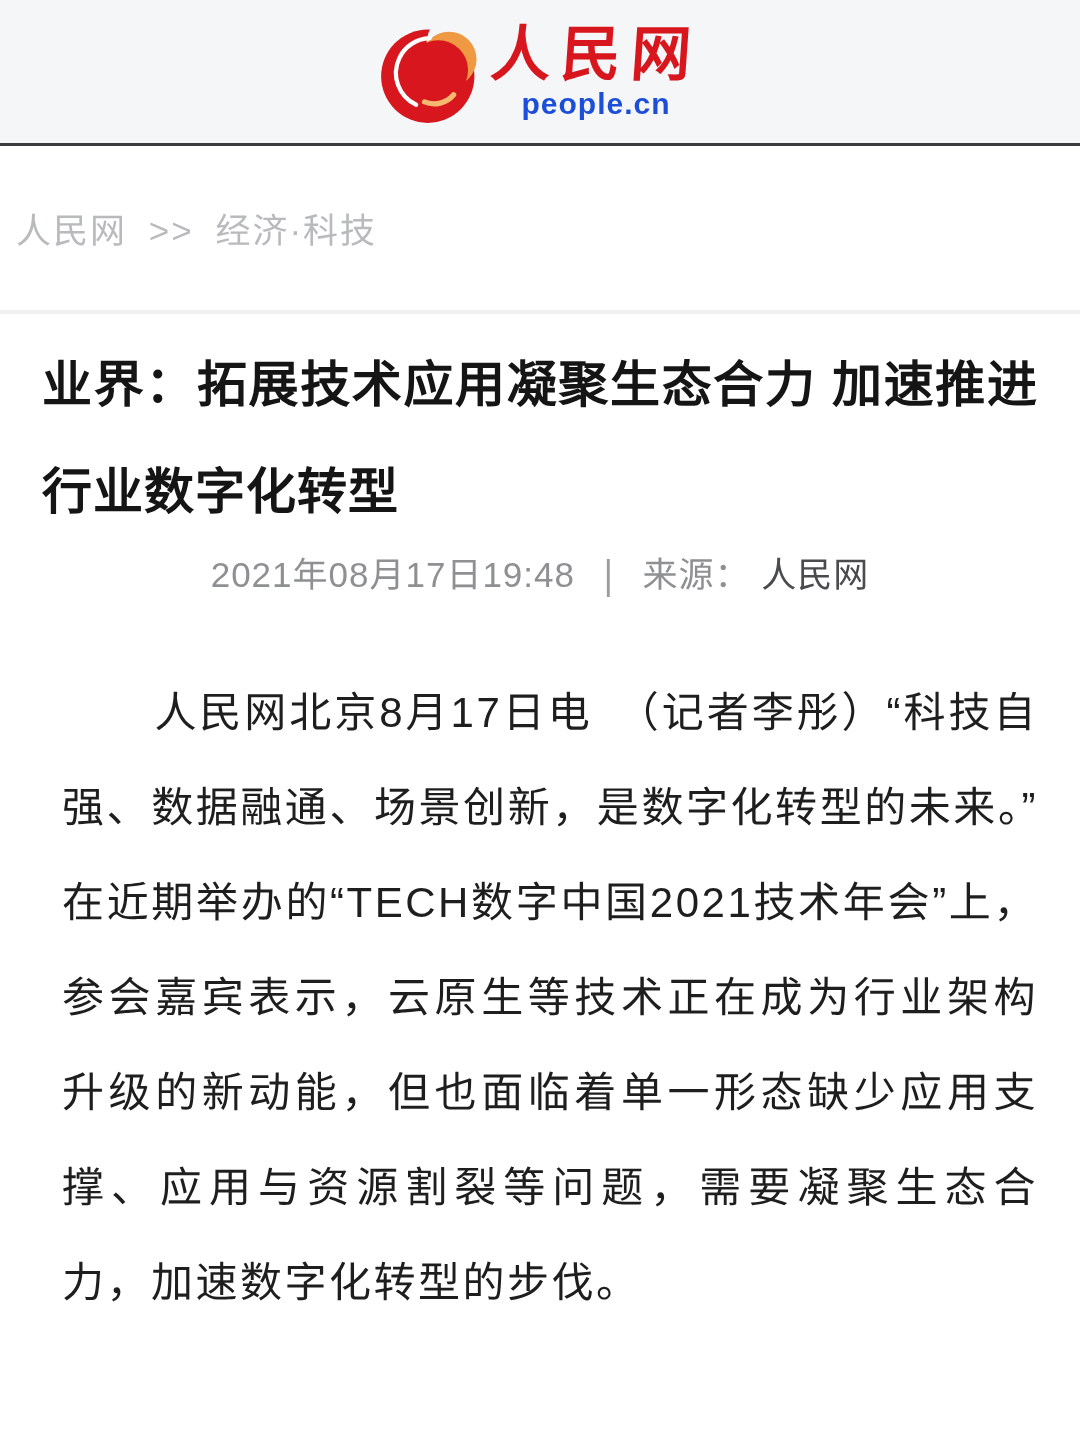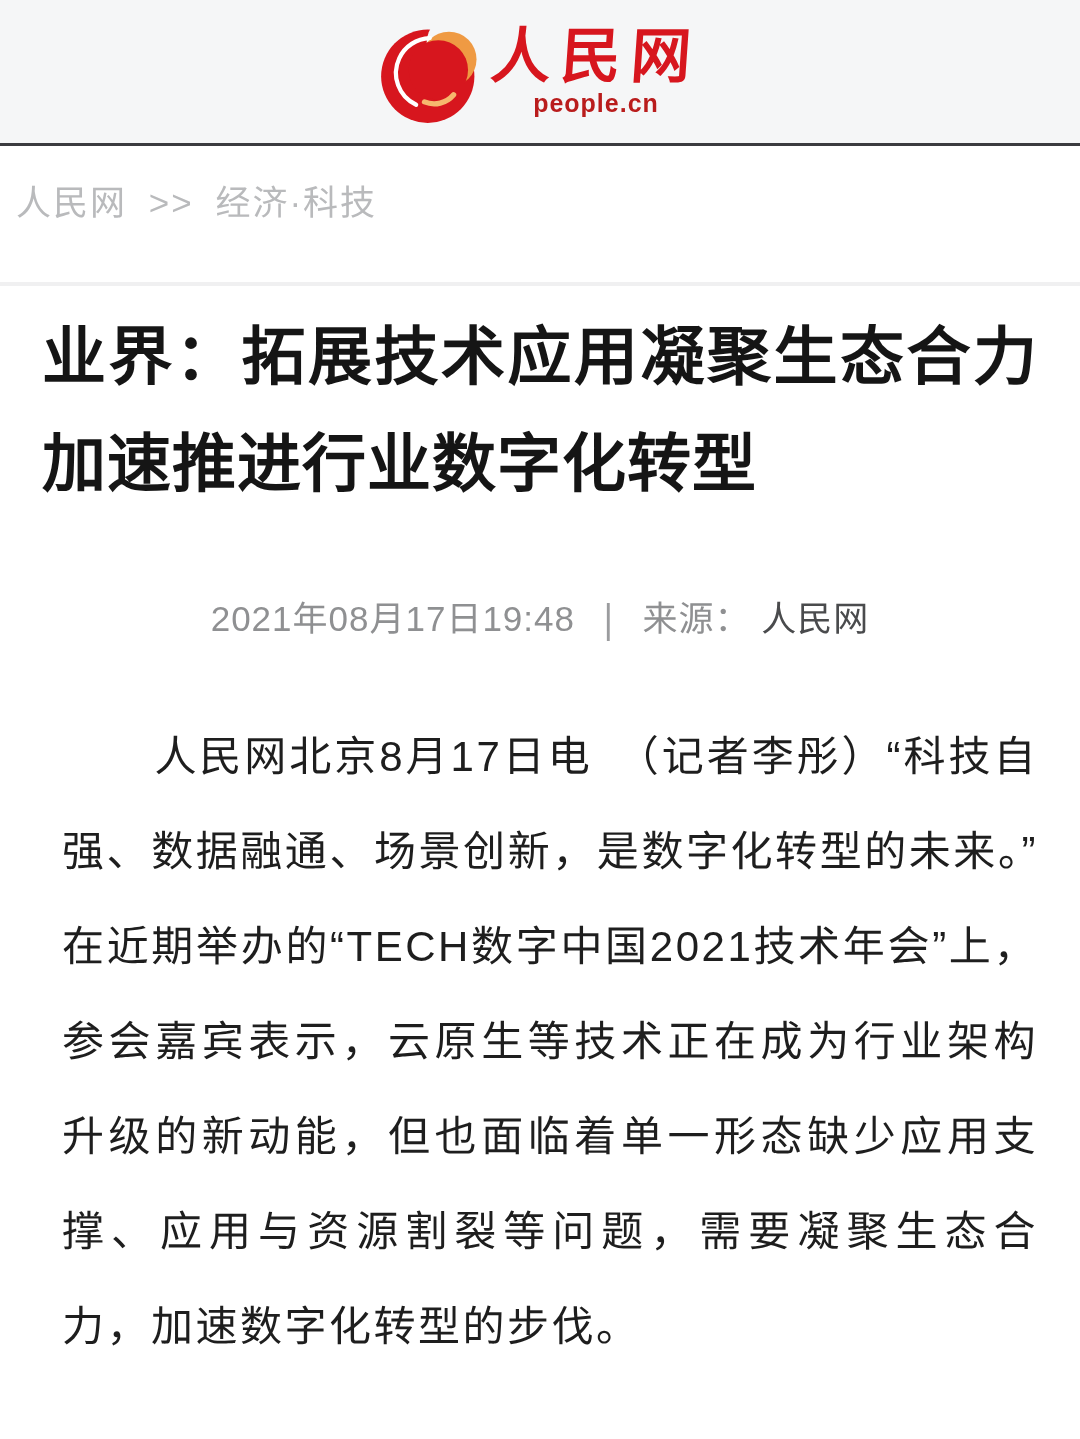--- a/index.html
+++ b/index.html
@@ -40,52 +40,51 @@
   .logo-cn {
     color: #d7161e;
     font-size: 60px;
     font-weight: 900;
     letter-spacing: 10px;
     font-family: "Liberation Serif", "DejaVu Serif", serif;
     transform: skewX(-4deg);
     white-space: nowrap;
   }
   .logo-en {
-    color: #b91c1c;
-    font-size: 25px;
+    color: #1d4ed8;
+    font-size: 30px;
     font-weight: 700;
     letter-spacing: 1px;
     margin-top: 4px;
   }
 
   
   .breadcrumb {
-    padding: 28px 16px 57px 16px;
+    padding: 56px 16px 57px 16px;
     border-bottom: 4px solid #f0f0f1;
     font-size: 35px;
     color: #b9babc;
     letter-spacing: 2px;
   }
   .breadcrumb a { color: #b9babc; text-decoration: none; cursor: pointer; }
   .crumb-sep { margin: 0 10px; }
 
   
   .article { padding: 18px 42px 0 42px; }
 
   .article-title {
-    font-size: 64px;
+    font-size: 50px;
     font-weight: 700;
     color: #151515;
     line-height: 107px;
     letter-spacing: 1px;
     text-align: justify;
   }
 
   .article-meta {
-    margin-top: 72px;
     text-align: center;
     font-size: 35px;
     color: #8f9092;
     letter-spacing: 1px;
     white-space: nowrap;
   }
   .meta-divider {
     display: inline-block;
     margin: 0 18px;
     color: #9b9c9e;

